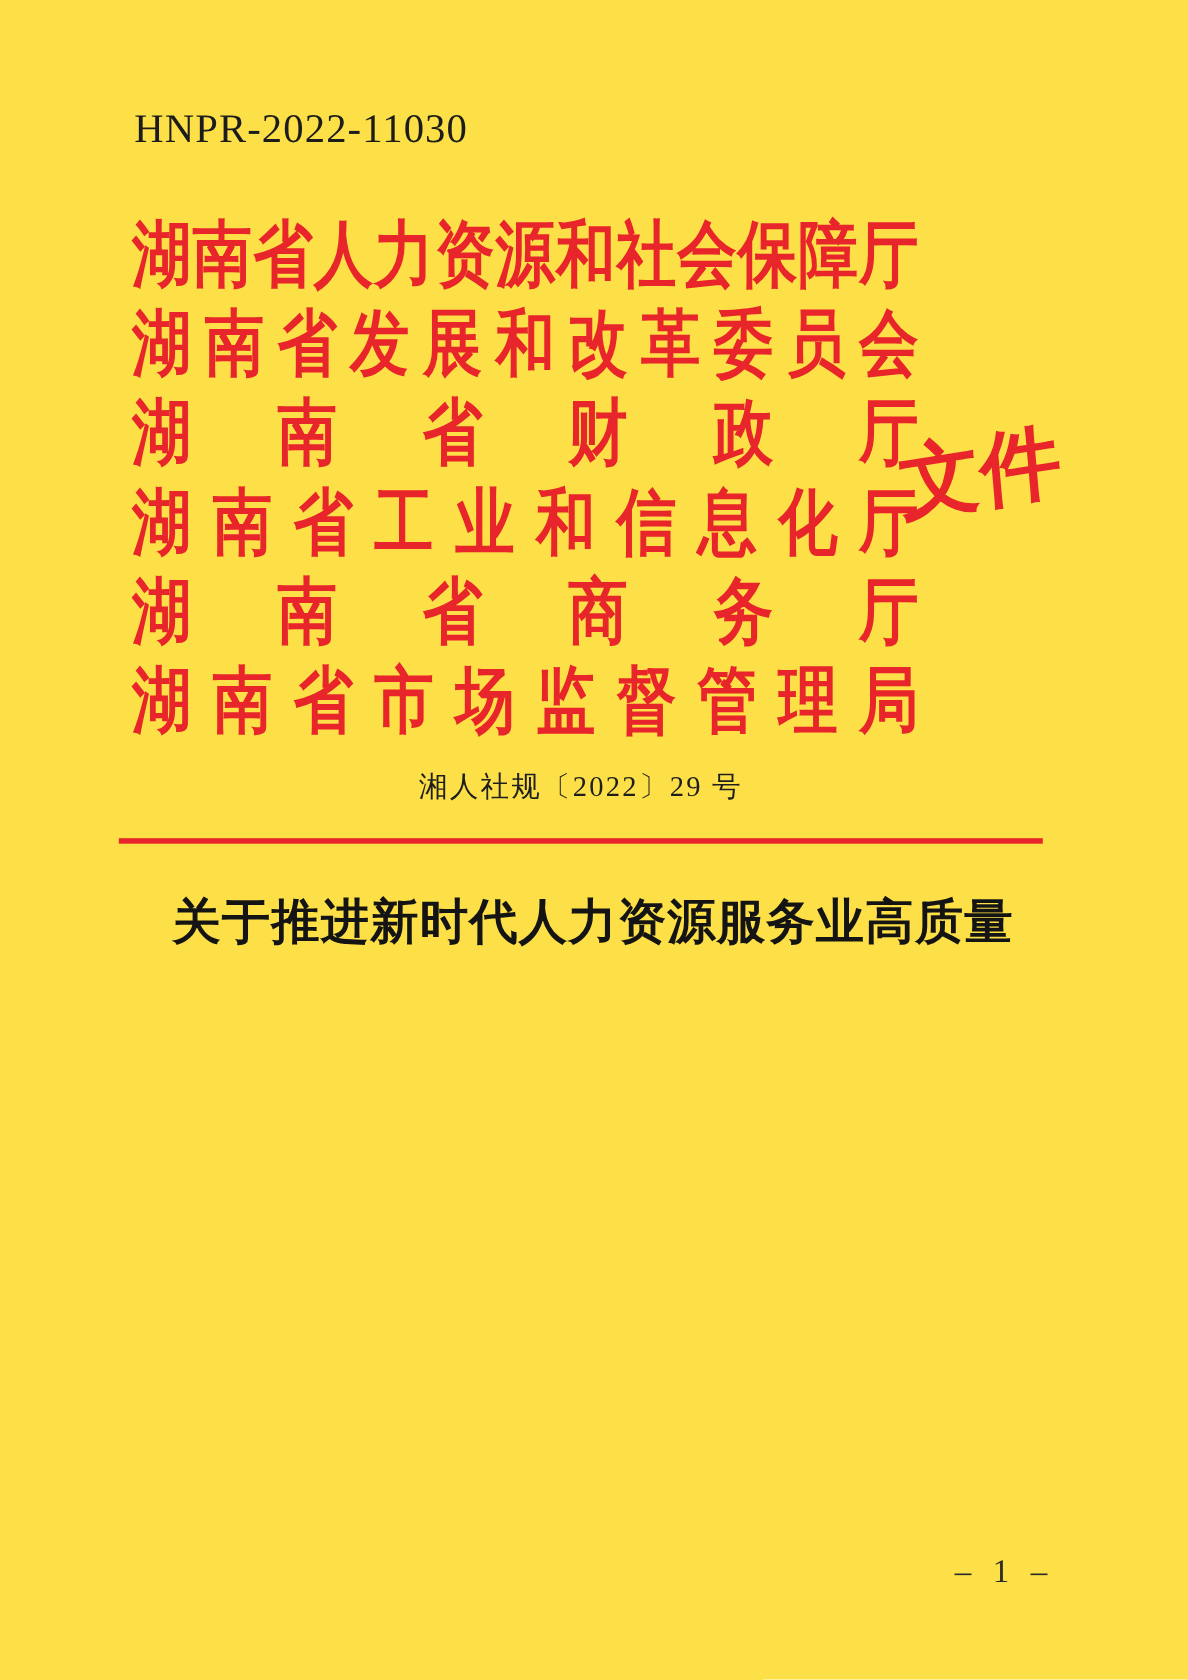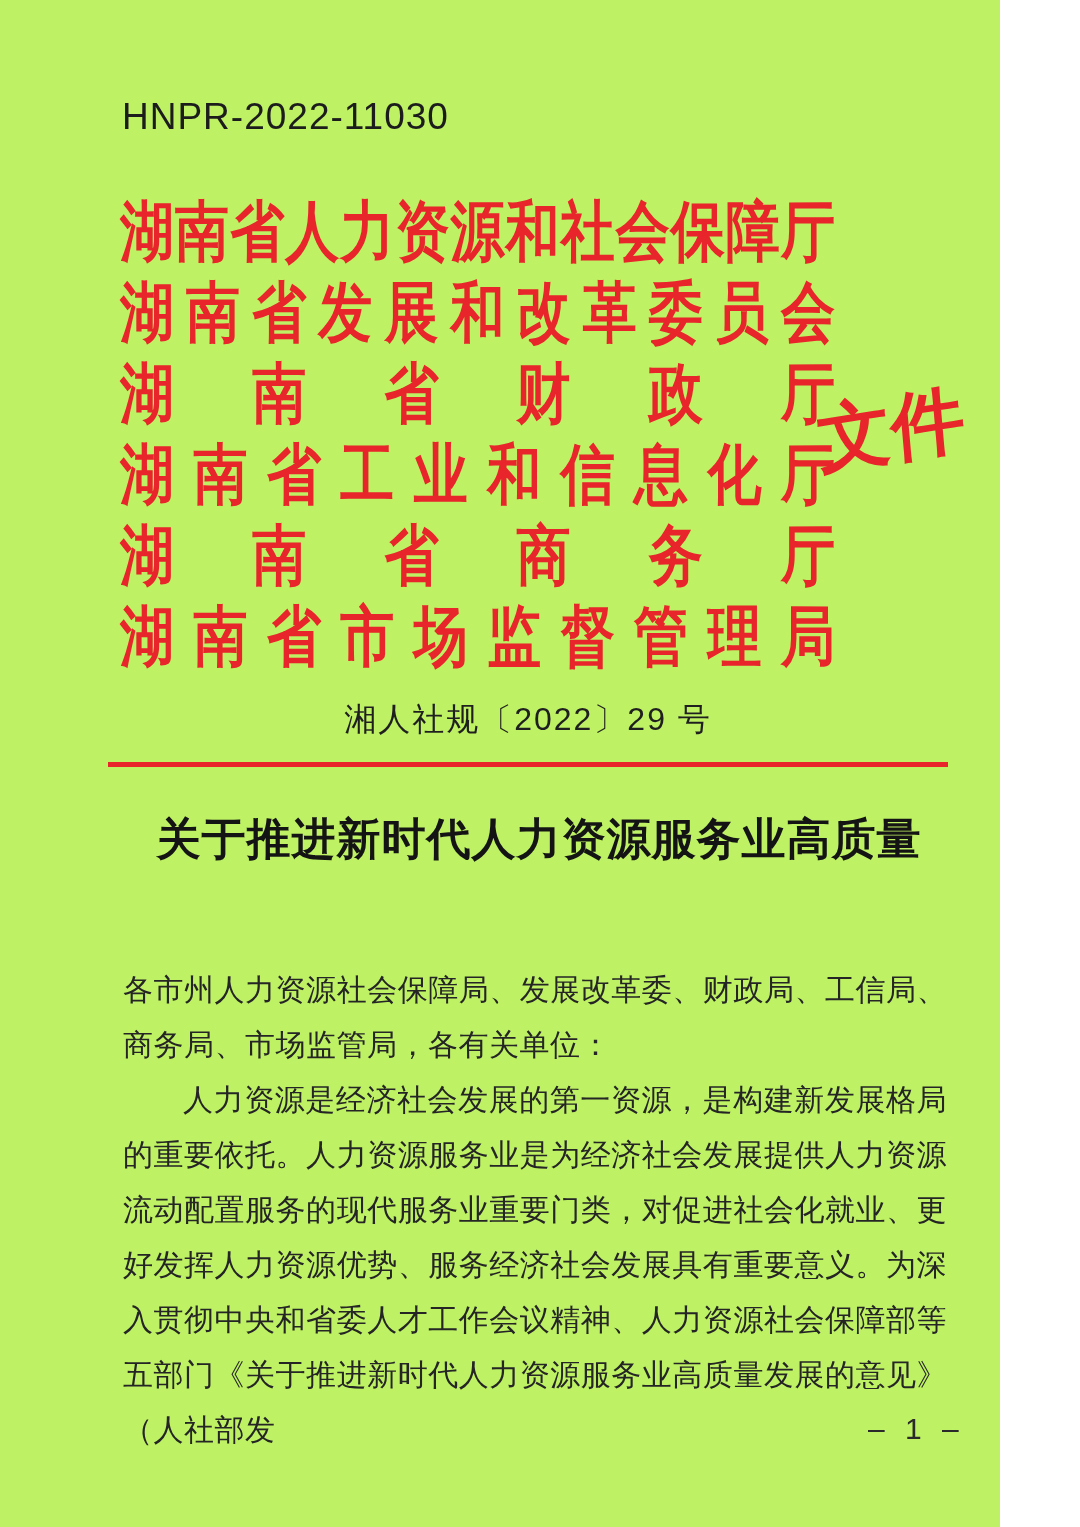--- a/index.html
+++ b/index.html
@@ -1,20 +1,20 @@
 <!DOCTYPE html>
 <html><head>
 <meta charset="utf-8">
 <style>
   html,body{margin:0;padding:0;background:#ffffff;}
   .page{
     position:relative;
-    width:1000px;height:1527px;
-    background:#bef264;
-    font-family:Liberation Sans, sans-serif;
+    width:1080px;height:1527px;
+    background:#fde047;
+    font-family:Liberation Serif, serif;
     overflow:hidden;
   }
   .doc-ref{
     position:absolute;left:122px;top:96px;
     font-size:37px;color:#1c1c1c;letter-spacing:1px;
   }
   .letterhead{position:absolute;left:120px;top:192px;width:715px;}
   .agency-line{
     display:flex;justify-content:space-between;align-items:center;
     height:81px;
@@ -25,21 +25,21 @@
   }
   .file-label{
     position:absolute;left:818px;top:392px;
     font-size:74px;font-weight:bold;
     transform:rotate(-9deg) skewX(-4deg);
     transform-origin:left center;
     white-space:nowrap;
   }
   .doc-number{
     position:absolute;left:108px;top:698px;width:840px;
-    text-align:center;font-size:32px;color:#1f1f1f;letter-spacing:2px;
+    text-align:center;font-size:26px;color:#1f1f1f;letter-spacing:2px;
   }
   .red-rule{
     position:absolute;left:108px;top:762px;width:840px;height:5px;border:0;margin:0;
   }
   .title{
     position:absolute;left:108px;top:798px;width:840px;margin:11px;
     text-align:center;font-size:44px;line-height:59px;
     font-weight:bold;color:#141414;letter-spacing:1px;
   }
   .body-text{
@@ -137,20 +137,16 @@
   <div class="file-label" style="color: rgb(232, 37, 43);">文件</div>
 
   <div class="doc-number">湘人社规〔2022〕29 号</div>
 
   <hr class="red-rule" style="background: rgb(232, 37, 43);">
 
   <h1 class="title">
     <span>关于推进新时代人力资源服务业高质量</span><br>
   </h1>
 
-  <div class="body-text">
-    <p class="salutation">各市州人力资源社会保障局、发展改革委、财政局、工信局、商务局、市场监管局，各有关单位：</p>
-    <p class="para">人力资源是经济社会发展的第一资源，是构建新发展格局的重要依托。人力资源服务业是为经济社会发展提供人力资源流动配置服务的现代服务业重要门类，对促进社会化就业、更好发挥人力资源优势、服务经济社会发展具有重要意义。为深入贯彻中央和省委人才工作会议精神、人力资源社会保障部等五部门《关于推进新时代人力资源服务业高质量发展的意见》（人社部发</p>
-  </div>
 
   <div class="page-number">– 1 –</div>
 
 </div>
 
 </body></html>

